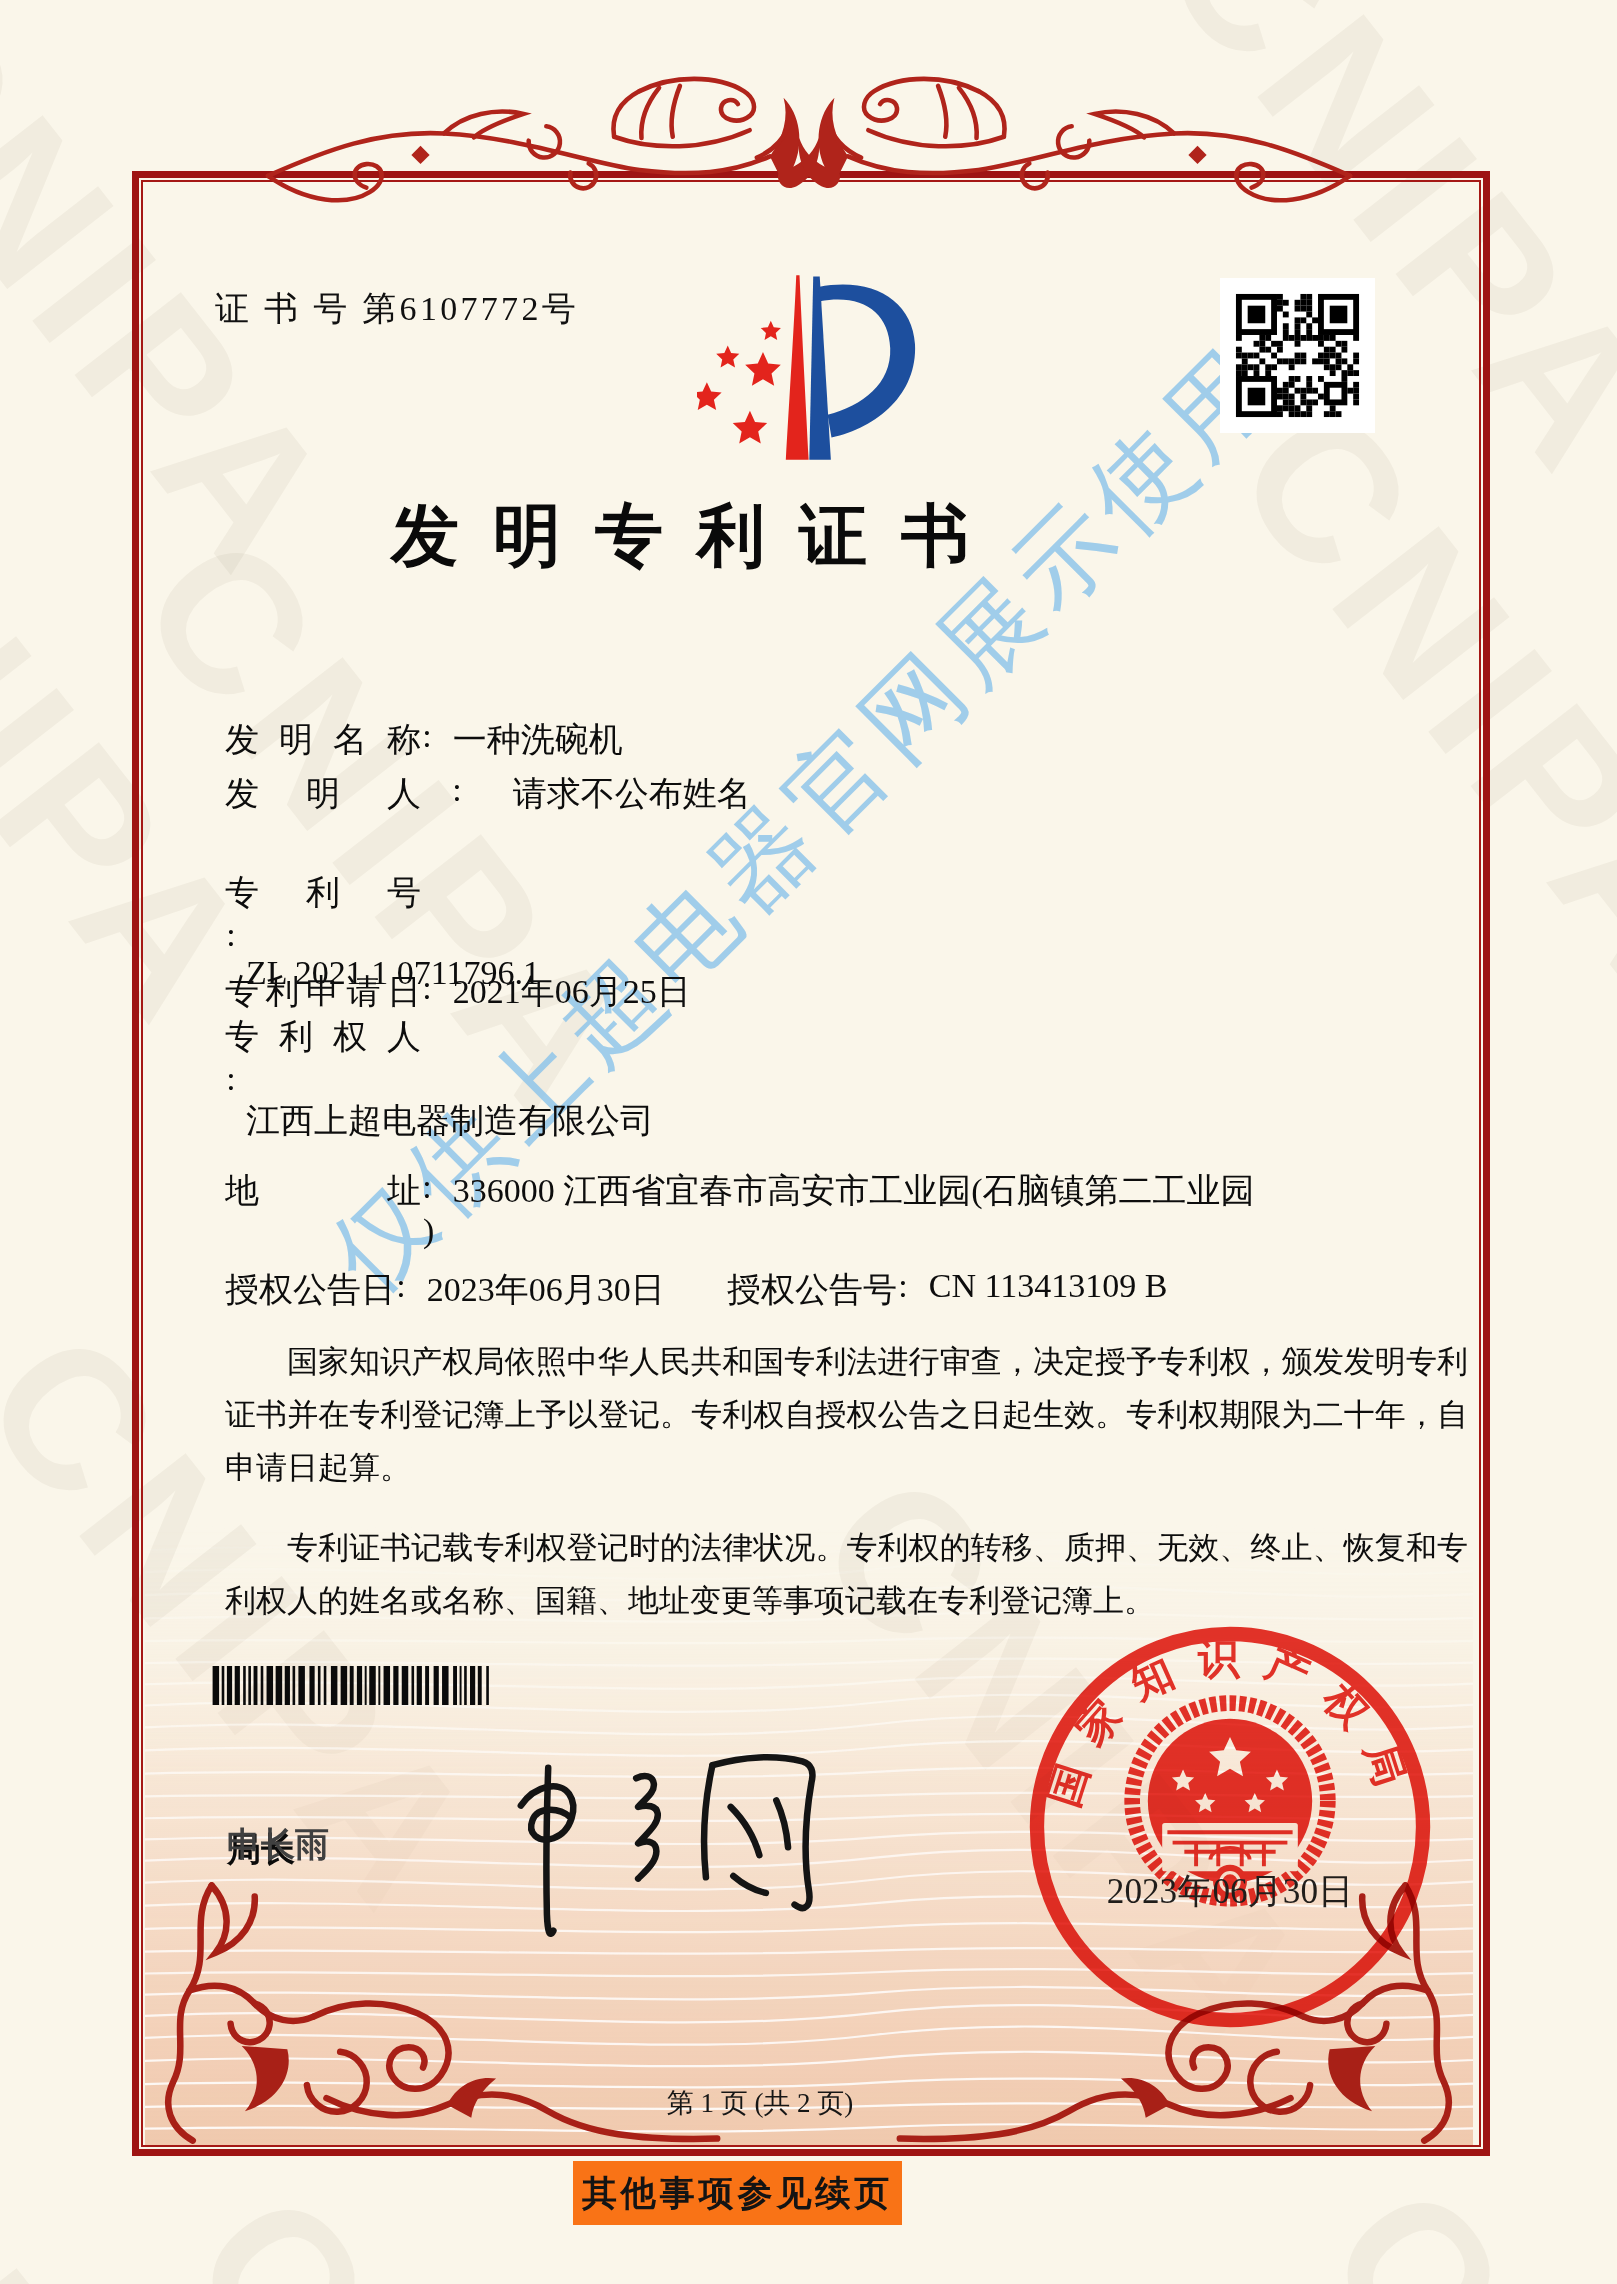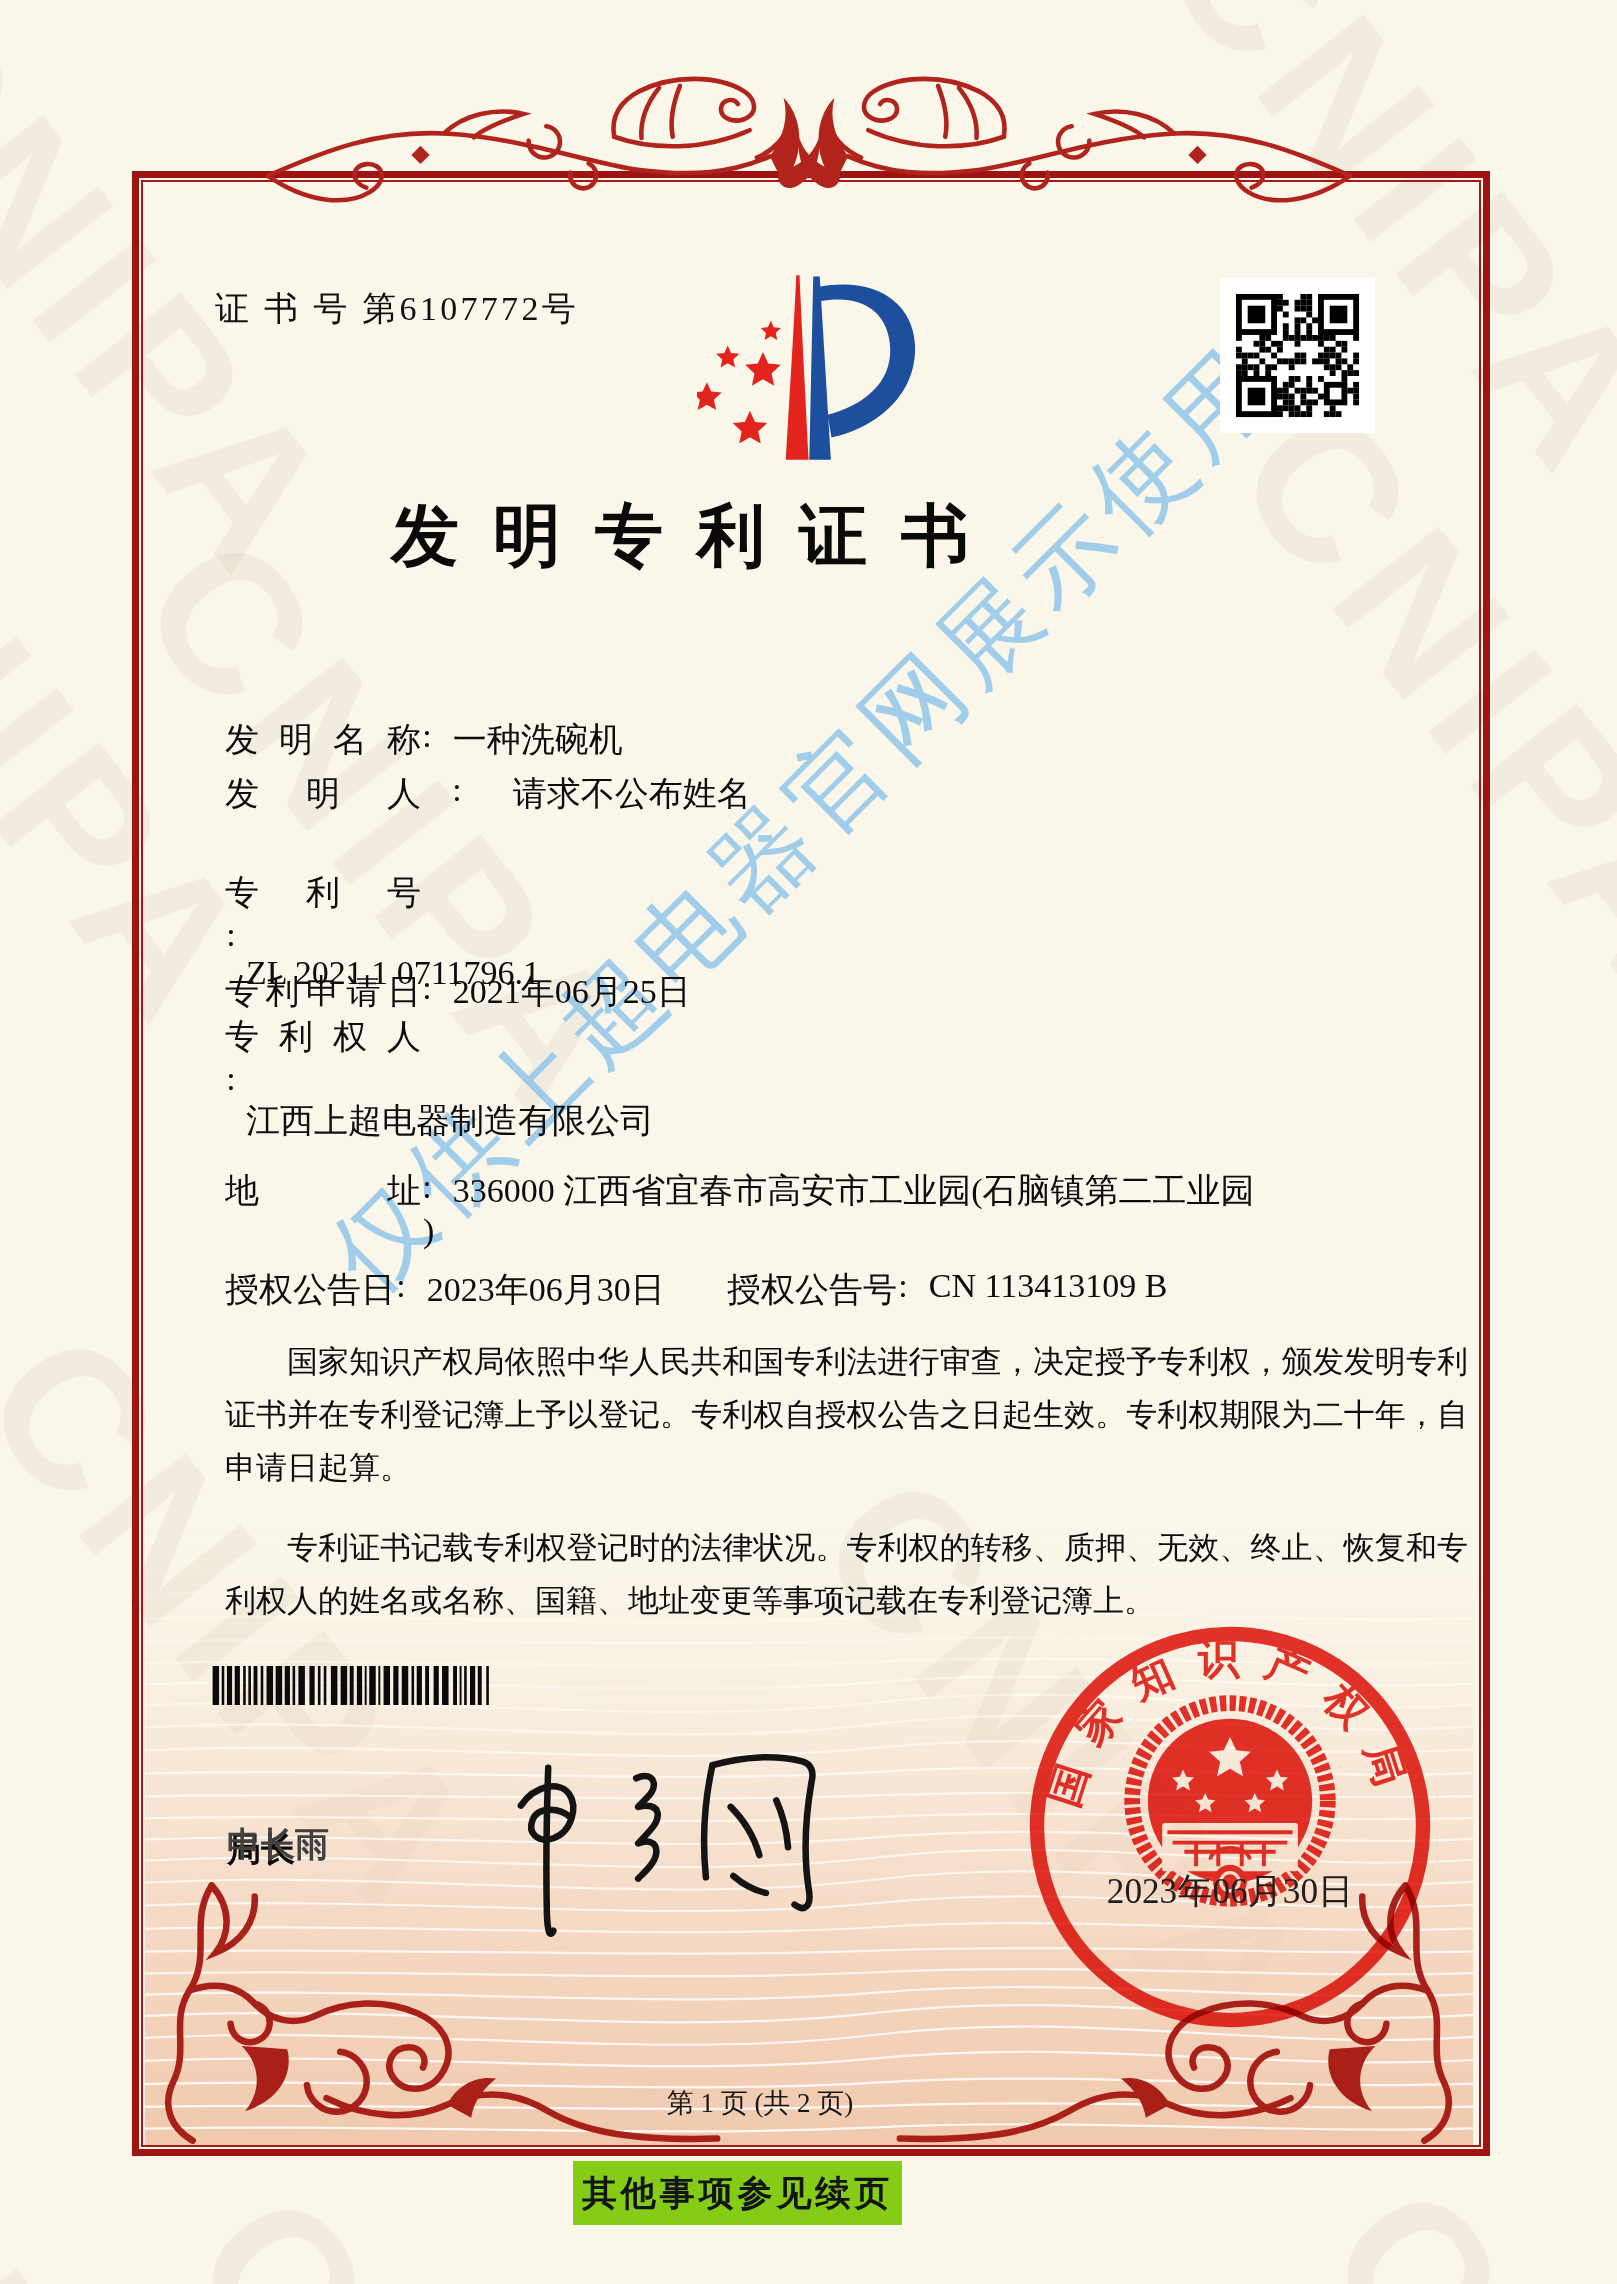--- a/index.html
+++ b/index.html
@@ -49,21 +49,21 @@
     color:#0d0d0d;text-align:justify;z-index:5;}
   .body-text p{margin:0 0 27px 0;text-indent:2em;}
 
   
   .barcode{position:absolute;left:212px;top:1666px;z-index:5;}
   .officer-role{position:absolute;left:227px;top:1827px;font-size:34px;font-weight:600;color:#0b0b0b;z-index:5;}
   .officer-name{position:absolute;left:227px;top:1822px;font-size:34px;font-weight:600;color:#404040;z-index:5;}
   .signature{position:absolute;left:470px;top:1722px;z-index:5;}
   .seal{position:absolute;left:1020px;top:1617px;z-index:6;mix-blend-mode:multiply;}
   .page-info{position:absolute;left:0;top:2085px;width:1520px;text-align:center;font-size:27px;color:#161616;z-index:5;}
-  .note-strip{position:absolute;left:573px;top:2161px;width:329px;height:64px;background:#84cc16;
+  .note-strip{position:absolute;left:573px;top:2161px;width:329px;height:64px;background:#f97316;
     z-index:5;display:flex;align-items:center;justify-content:center;}
   .note-strip span{font-size:35px;font-weight:700;color:#141414;letter-spacing:3.9px;}
 
   .orn{position:absolute;z-index:4;}
 </style>
 </head>
 <body>
 
 <div class="page">
 

